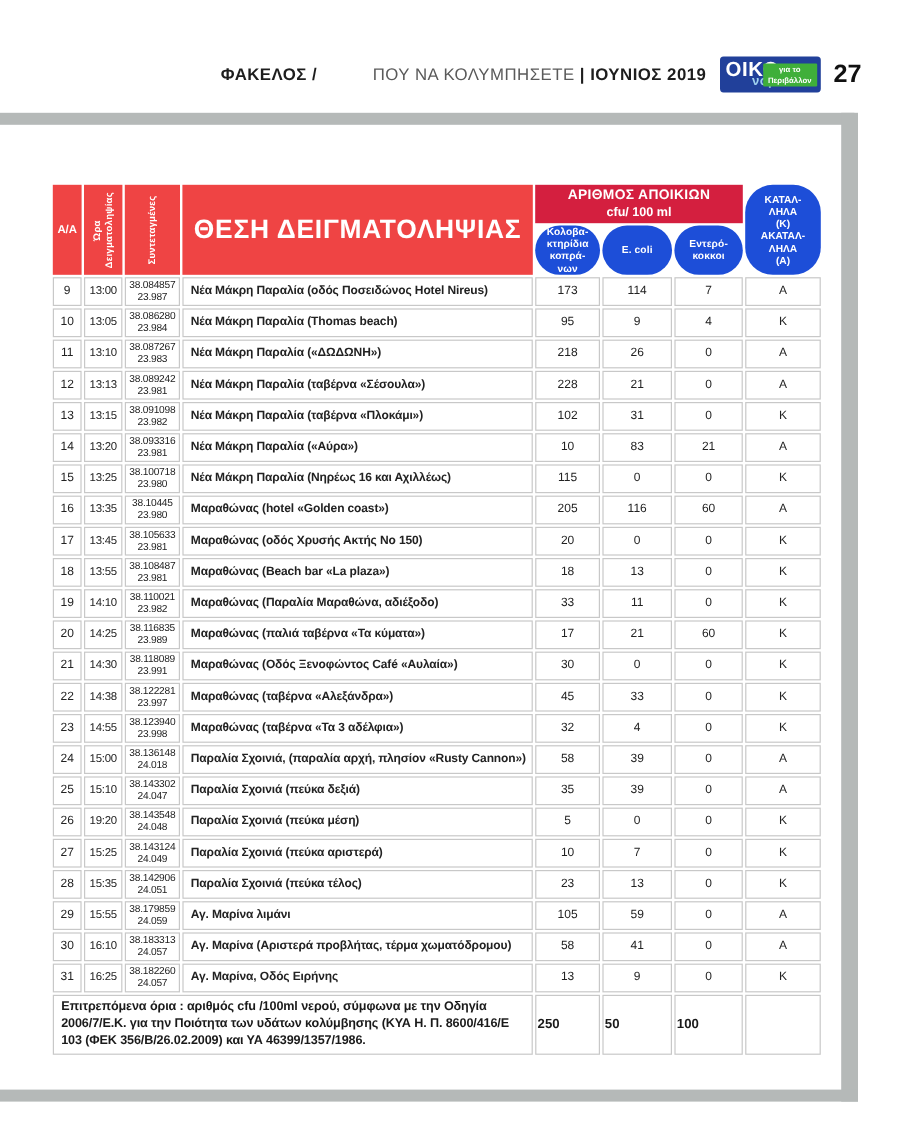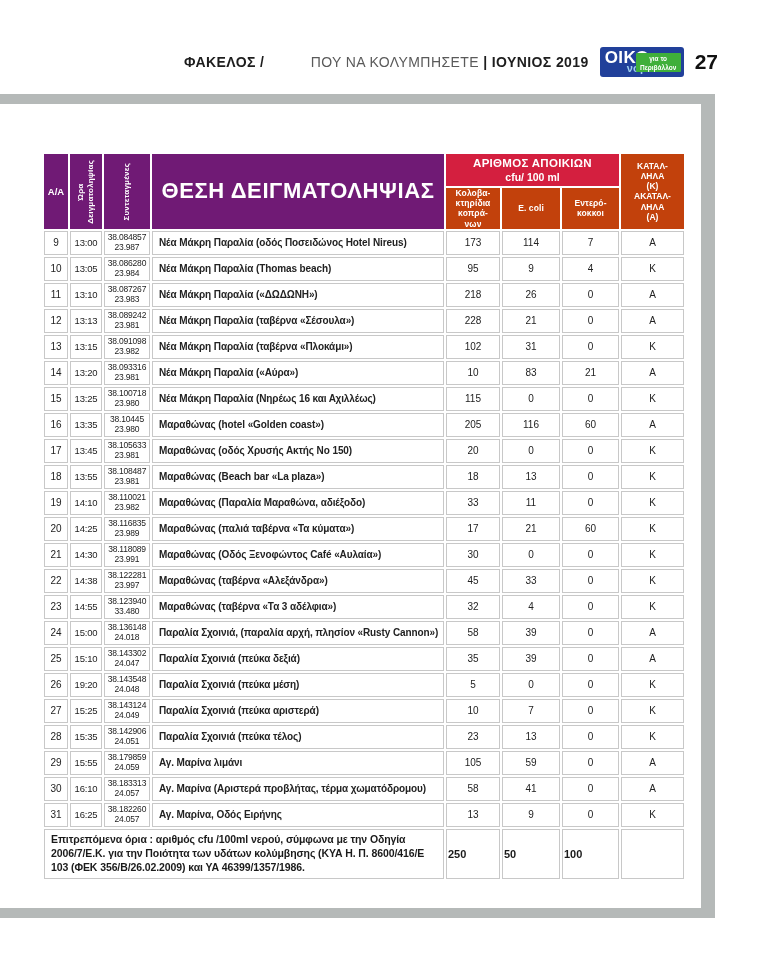--- a/index.html
+++ b/index.html
@@ -30,24 +30,24 @@
   .bar{position:absolute;background:#b5b9b8;}
   .bar-top{left:0;top:94px;width:712px;height:10px;}
   .bar-right{left:701px;top:94px;width:14px;height:824px;}
   .bar-bottom{left:0;top:908px;width:715px;height:10px;}
   
   table.datatable{
     position:absolute;left:42px;top:152px;width:644px;
     border-collapse:separate;border-spacing:2px;table-layout:fixed;
   }
   thead th{
-    background:#701a75;color:#fff;font-weight:700;text-align:center;vertical-align:middle;
+    background:#ef4444;color:#fff;font-weight:700;text-align:center;vertical-align:middle;
     padding:0;overflow:hidden;
   }
-  thead th.light{background:#c2410c;}
+  thead th.light{background:#1d4ed8;border-radius:23px;}
   thead th.banner{background:#d41f3f;height:32px;}
   thead tr.sub th{height:40px;}
   .hdr-aa{font-size:9.5px;}
   .vert{
     writing-mode:vertical-rl;transform:rotate(180deg);margin:0 auto;
     font-size:8px;line-height:1.25;white-space:pre-line;letter-spacing:.2px;text-align:center;
   }
   .hdr-location{font-size:22px;letter-spacing:.6px;}
   .banner-l1{font-size:11.5px;letter-spacing:.3px;line-height:1.2;}
   .banner-l2{font-size:10.5px;line-height:1.2;}
@@ -293,21 +293,21 @@
         <td class="td-loc">Μαραθώνας (ταβέρνα «Αλεξάνδρα»)</td>
         <td class="td-num">45</td>
         <td class="td-num">33</td>
         <td class="td-num">0</td>
         <td class="td-rating">Κ</td>
       </tr>
       <tr>
         <td class="td-aa">23</td>
         <td class="td-time">14:55</td>
         <td class="td-coords">38.123940
-33.480</td>
+23.998</td>
         <td class="td-loc">Μαραθώνας (ταβέρνα «Τα 3 αδέλφια»)</td>
         <td class="td-num">32</td>
         <td class="td-num">4</td>
         <td class="td-num">0</td>
         <td class="td-rating">Κ</td>
       </tr>
       <tr>
         <td class="td-aa">24</td>
         <td class="td-time">15:00</td>
         <td class="td-coords">38.136148

